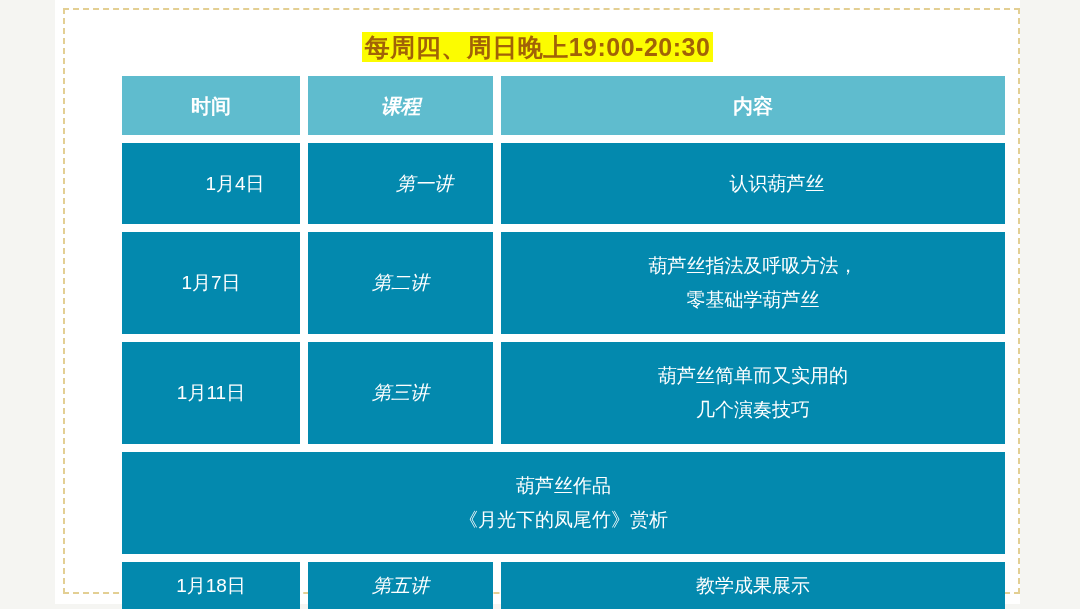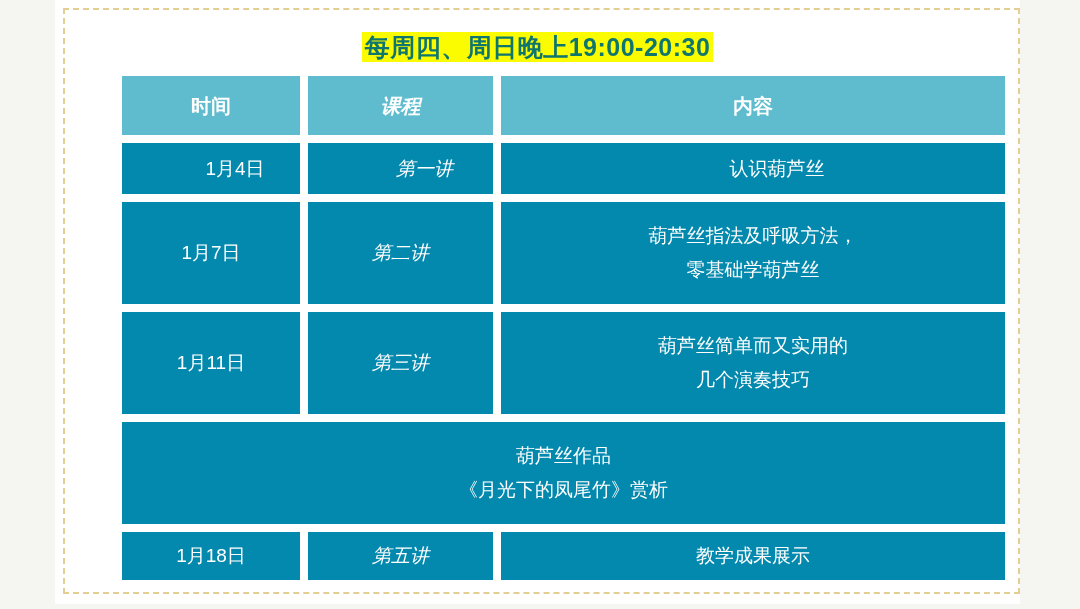--- a/index.html
+++ b/index.html
@@ -38,21 +38,21 @@
     left: 0;
     top: 32px;
     width: 100%;
     text-align: center;
     line-height: 0;
   }
 
   .title-text {
     display: inline-block;
     background: #fcfc00;
-    color: #0f766e;
+    color: #a16207;
     font-size: 25px;
     font-weight: bold;
     line-height: 30px;
     padding: 0 3px;
     letter-spacing: 0.5px;
     white-space: nowrap;
   }
 
   .table {
     position: absolute;
@@ -86,21 +86,21 @@
     background: #5fbcce;
     height: 59px;
     font-weight: bold;
     font-size: 20px;
   }
 
   .body .cell {
     background: #0389ae;
   }
 
-  .r1 .cell { height: 51px; padding-left: 48px; }
+  .r1 .cell { height: 81px; padding-left: 48px; }
   .r2 .cell { height: 102px; }
   .r3 .cell { height: 102px; }
   .r4 .cell { height: 102px; }
   .r5 .cell { height: 48px; }
 
   .detail-lines {
     display: flex;
     flex-direction: column;
     align-items: center;
     justify-content: center;

